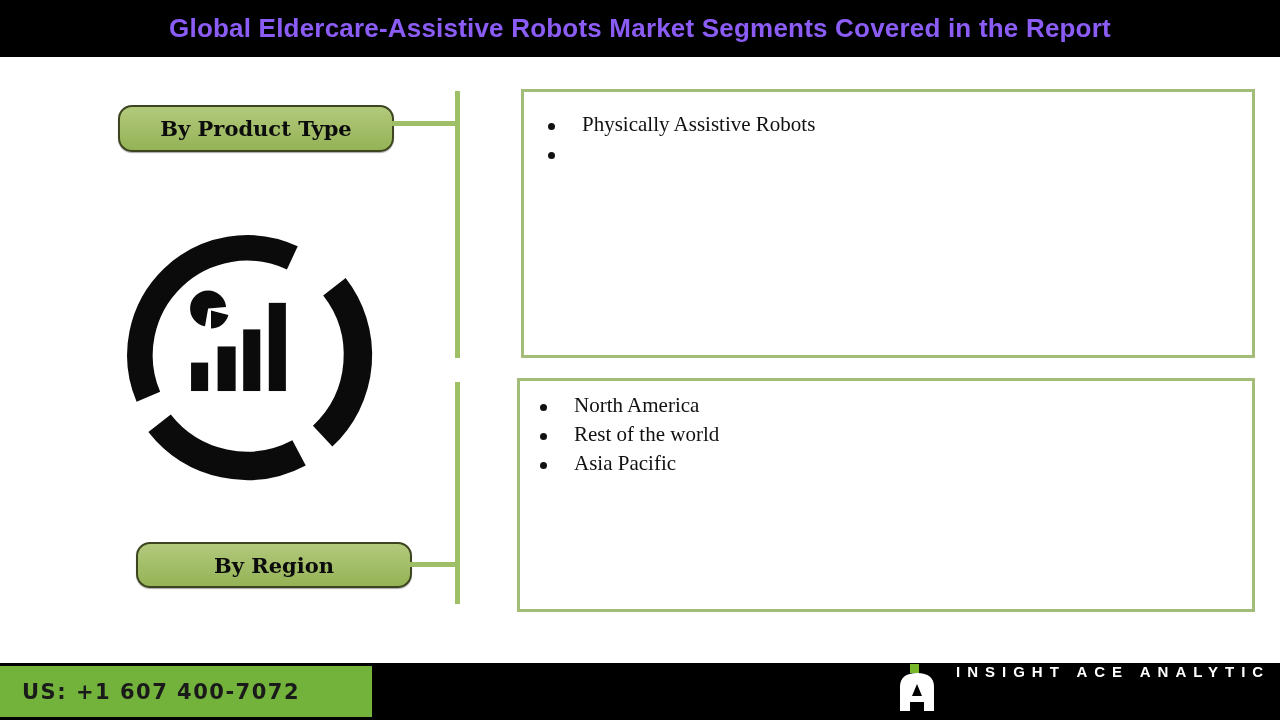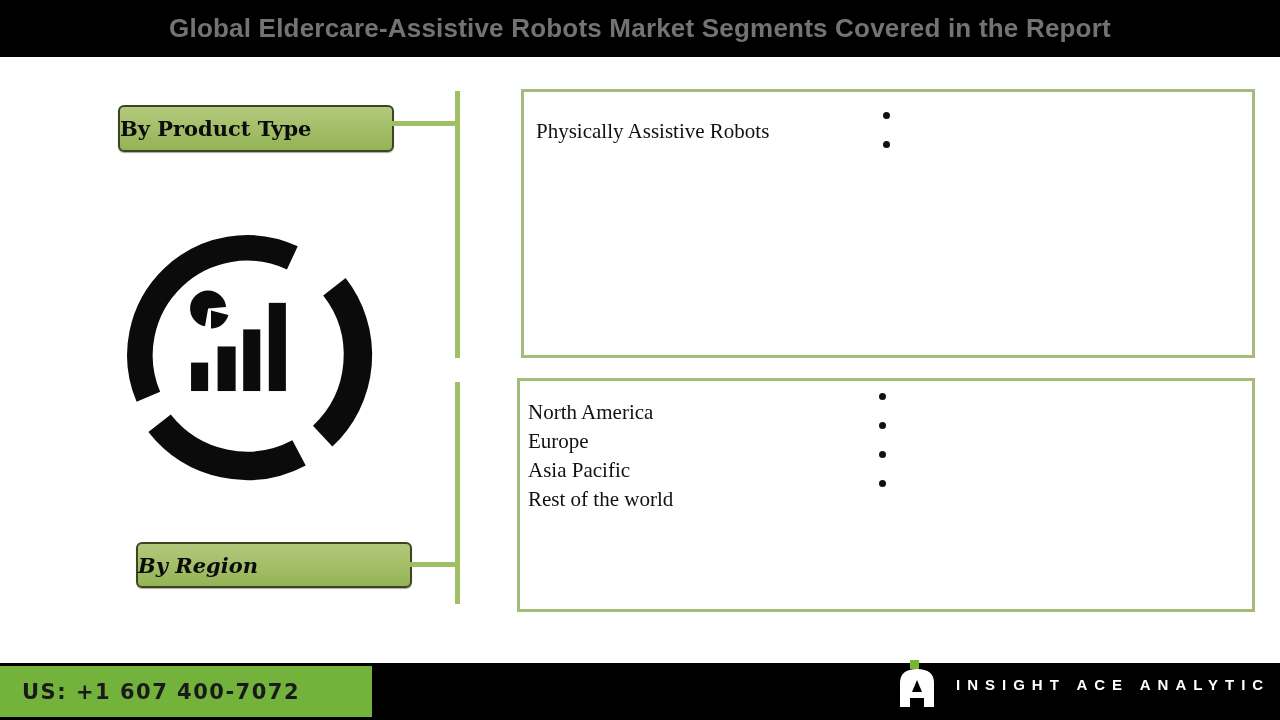--- a/index.html
+++ b/index.html
@@ -7,53 +7,53 @@
   body { font-family: "Liberation Sans", sans-serif; position: relative; }
 
   .page { position: absolute; inset: 0; width: 1280px; height: 720px; background: #ffffff; }
 
   
   .title-bar {
     position: absolute; left: 0; top: 0; width: 1280px; height: 57px;
     background: #000000; display: flex; align-items: center; justify-content: center;
   }
   .title-bar h1 {
-    color: #737373; font-size: 26px; font-weight: bold; letter-spacing: 0.2px;
+    color: #8b5cf6; font-size: 26px; font-weight: bold; letter-spacing: 0.2px;
     font-family: "Liberation Sans", sans-serif; white-space: nowrap;
   }
 
   
   .pill {
-    position: absolute; display: flex; align-items: center; justify-content: flex-start;
+    position: absolute; display: flex; align-items: center; justify-content: center;
     background: linear-gradient(#b2c97c, #95b356);
-    border: 2px solid #3c451f; border-radius: 6px;
+    border: 2px solid #3c451f; border-radius: 14px;
     box-shadow: 0 1px 1px rgba(0,0,0,0.35);
   }
   .pill span {
     font-family: "DejaVu Serif", serif; font-weight: bold; color: #0c0c0c;
     font-size: 21px; white-space: nowrap;
   }
   .pill.btn1 { left: 118px; top: 105px; width: 276px; height: 47px; }
-  .pill.btn2 { left: 136px; top: 542px; width: 276px; height: 46px; font-style: italic; }
+  .pill.btn2 { left: 136px; top: 542px; width: 276px; height: 46px; }
 
   
   .hline, .vline { position: absolute; background: #9fbf66; }
   .hline.conn1 { left: 392px; top: 121px; width: 65px; height: 5px; }
   .hline.conn2 { left: 410px; top: 562px; width: 47px; height: 5px; }
   .vline.vline1 { left: 455px; top: 91px;  width: 5px; height: 267px; }
   .vline.vline2 { left: 455px; top: 382px; width: 5px; height: 222px; }
 
   
   .box {
     position: absolute; background: #ffffff; border: 3px solid #a3bd78;
   }
   .box.box1 { left: 521px; top: 89px;  width: 734px; height: 269px; padding: 20px 0 0 12px; }
   .box.box2 { left: 517px; top: 378px; width: 738px; height: 234px; padding: 12px 0 0 8px; }
 
-  .bullet-item { display: flex; align-items: baseline; height: 29px; flex-direction: column; }
+  .bullet-item { display: flex; align-items: baseline; height: 29px; }
   .bullet-dot {
     width: 7px; height: 7px; border-radius: 50%; background: #111111;
     margin-left: 12px; margin-right: 27px; align-self: center; flex: 0 0 auto;
   }
   .bullet-text {
     font-family: "Liberation Serif", serif; font-size: 21px; color: #111111;
     white-space: nowrap;
   }
 
   
@@ -62,21 +62,21 @@
   
   .footer-bar { position: absolute; left: 0; top: 663px; width: 1280px; height: 57px; background: #000000; }
   .phone-banner {
     position: absolute; left: 0; top: 3px; width: 372px; height: 51px;
     background: #73b33c; display: flex; align-items: center; padding-left: 22px;
   }
   .phone-banner span {
     font-family: "DejaVu Sans", sans-serif; font-weight: bold; font-size: 21px;
     color: #1a1a1a; letter-spacing: 1.5px; white-space: nowrap;
   }
-  .brand { position: absolute; left: 898px; top: 0; height: 42px; display: flex; align-items: center; }
+  .brand { position: absolute; left: 898px; top: 0; height: 42px; display: flex; align-items: flex-start; }
   .brand-logo { margin-right: 18px; margin-top: -2px; }
   .brand-name {
     color: #ffffff; font-weight: bold; font-size: 15px; letter-spacing: 7px;
     font-family: "Liberation Sans", sans-serif; white-space: nowrap;
   }
 </style>
 </head>
 <body>
 
 <div class="page">
@@ -107,29 +107,25 @@
   <div class="hline conn2"></div>
   <div class="vline vline2"></div>
 
   <section class="box box2">
     <div class="bullet-item">
       <span class="bullet-dot"></span>
       <span class="bullet-text">North America</span>
     </div>
     <div class="bullet-item">
       <span class="bullet-dot"></span>
-      <span class="bullet-text">Europe</span>
+      <span class="bullet-text">Rest of the world</span>
     </div>
     <div class="bullet-item">
       <span class="bullet-dot"></span>
       <span class="bullet-text">Asia Pacific</span>
-    </div>
-    <div class="bullet-item">
-      <span class="bullet-dot"></span>
-      <span class="bullet-text">Rest of the world</span>
     </div>
   </section>
 
   <svg class="market-icon" width="256" height="256" viewBox="0 0 270 270" aria-hidden="true">
     <g stroke="#0b0b0b" fill="none" stroke-linecap="butt">
       <path d="M 31,179.1 A 113,113 0 0 1 182.8,32.6" stroke-width="27"></path>
       <path d="M 227.2,63 A 117,117 0 0 1 214.8,220.6" stroke-width="30"></path>
       <path d="M 189.9,238.2 A 117,117 0 0 1 42.8,207" stroke-width="30"></path>
     </g>
     <g fill="#0b0b0b">

